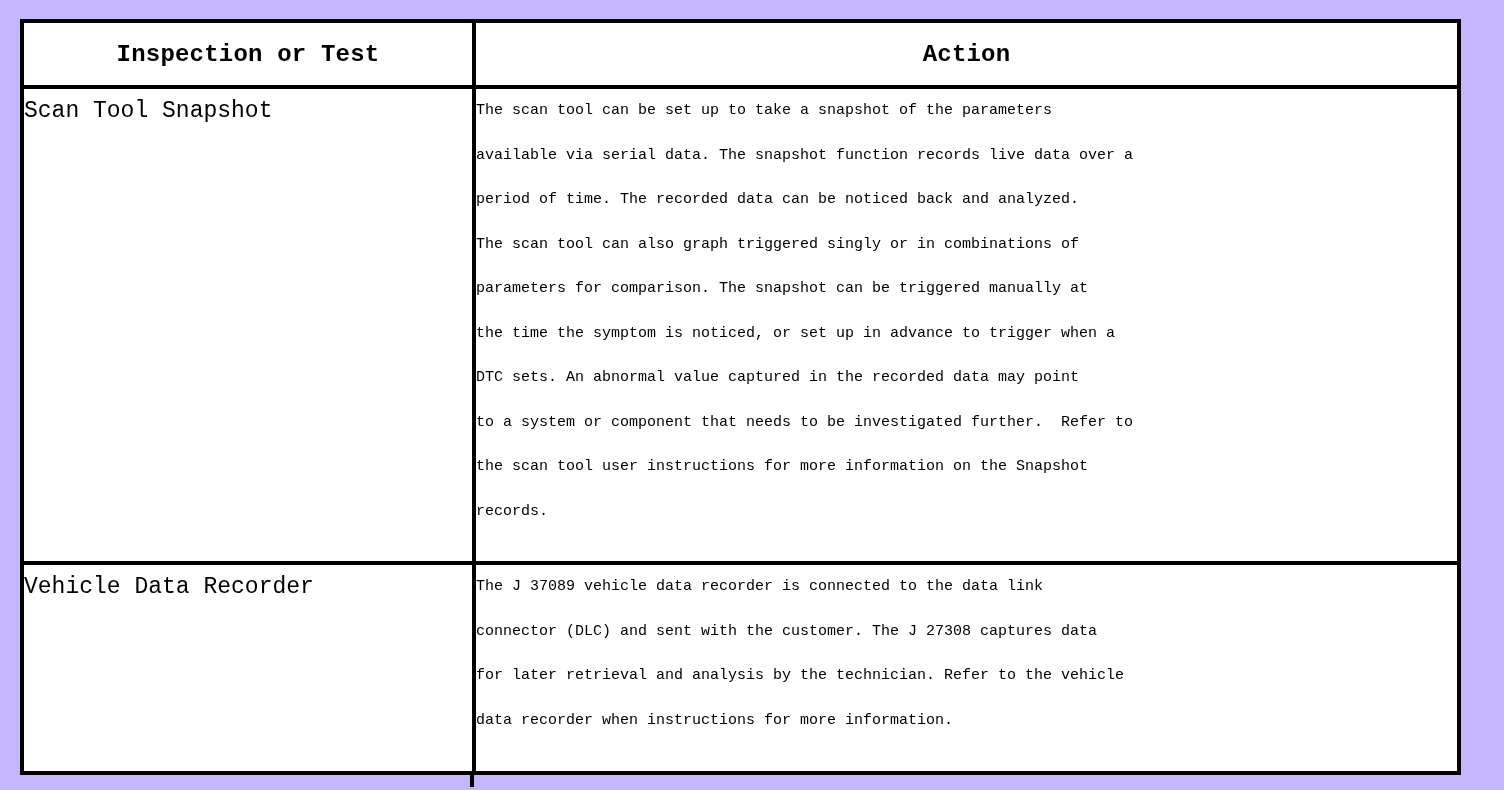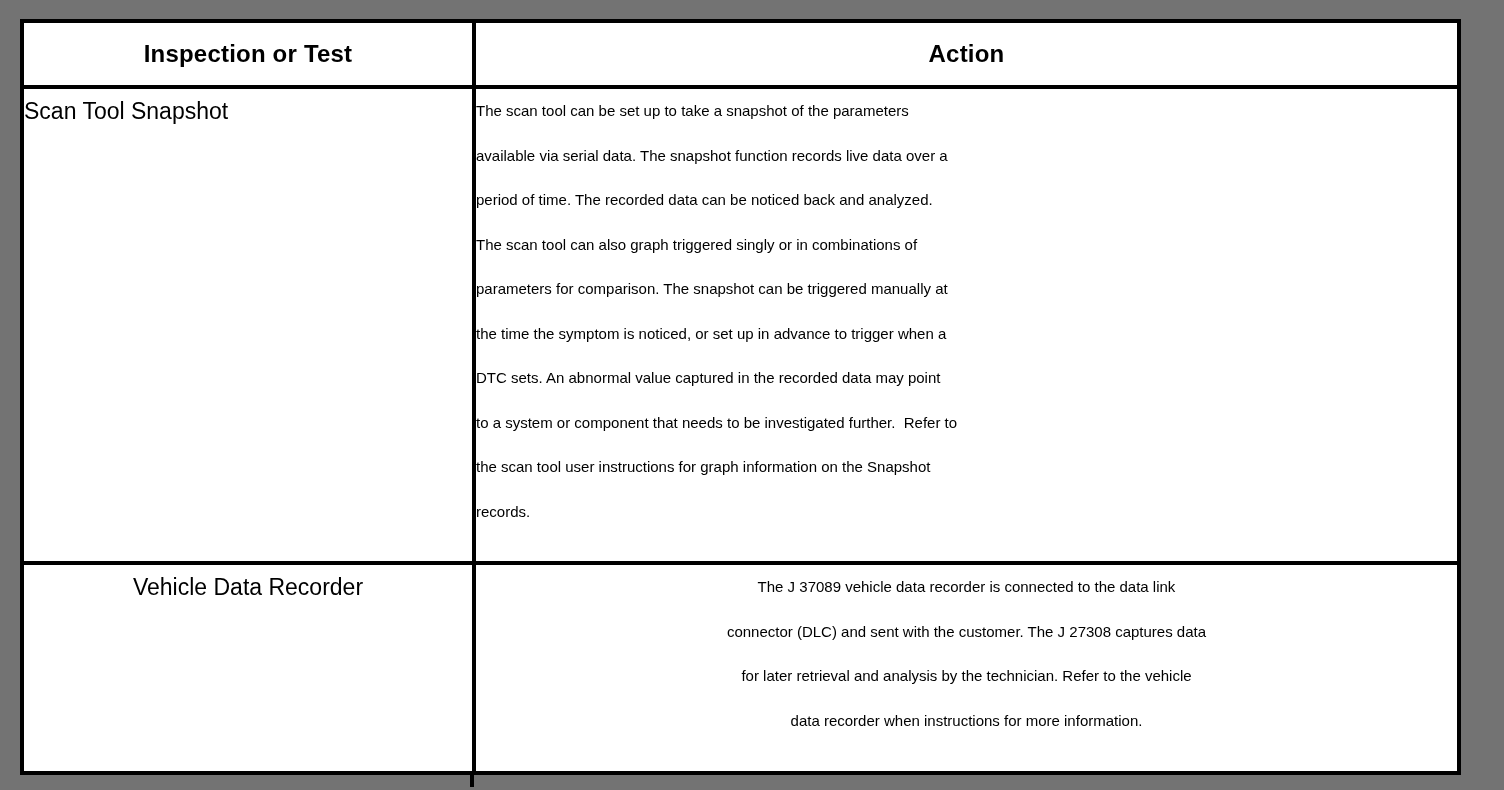--- a/index.html
+++ b/index.html
@@ -6,22 +6,23 @@
     margin: 0;
     padding: 0;
     background: #ffffff;
     font-family: "Liberation Sans", sans-serif;
     color: #000000;
   }
   .page {
     position: relative;
     width: 1504px;
     height: 790px;
-    background: #737373;
+    background: #c4b5fd;
     overflow: hidden;
+    font-family: Liberation Mono, monospace;
   }
   table.diag-table {
     position: absolute;
     left: 20px;
     top: 19px;
     width: 1437px;
     border-collapse: collapse;
     table-layout: fixed;
     background: #ffffff;
   }
@@ -44,21 +45,21 @@
     padding: 10px 8px 0 13px;
     font-size: 23px;
     margin-left: 24px;
   }
   td.cell-action {
     vertical-align: top;
     padding: 10px 8px 0 11px;
     font-size: 23px;
   }
   tr.row-1 td { height: 472px; }
-  tr.row-2 td { height: 206px; text-align: center; }
+  tr.row-2 td { height: 206px; }
   .line {
     height: 44.5px;
     line-height: 44.5px;
     white-space: pre;
     font-size: 15px;
   }
   .inspection-label {
     line-height: 44.5px;
     white-space: pre;
   }
@@ -95,21 +96,21 @@
         <td class="cell-action">
           <div class="action-text">
               <div class="line">The scan tool can be set up to take a snapshot of the parameters</div>
               <div class="line">available via serial data. The snapshot function records live data over a</div>
               <div class="line">period of time. The recorded data can be noticed back and analyzed.</div>
               <div class="line">The scan tool can also graph triggered singly or in combinations of</div>
               <div class="line">parameters for comparison. The snapshot can be triggered manually at</div>
               <div class="line">the time the symptom is noticed, or set up in advance to trigger when a</div>
               <div class="line">DTC sets. An abnormal value captured in the recorded data may point</div>
               <div class="line">to a system or component that needs to be investigated further.  Refer to</div>
-              <div class="line">the scan tool user instructions for graph information on the Snapshot</div>
+              <div class="line">the scan tool user instructions for more information on the Snapshot</div>
               <div class="line">records.</div>
             </div>
         </td>
       </tr>
       <tr class="row-2">
         <td class="cell-inspection">
           <div class="inspection-label">Vehicle Data Recorder</div>
         </td>
         <td class="cell-action">
           <div class="action-text">

